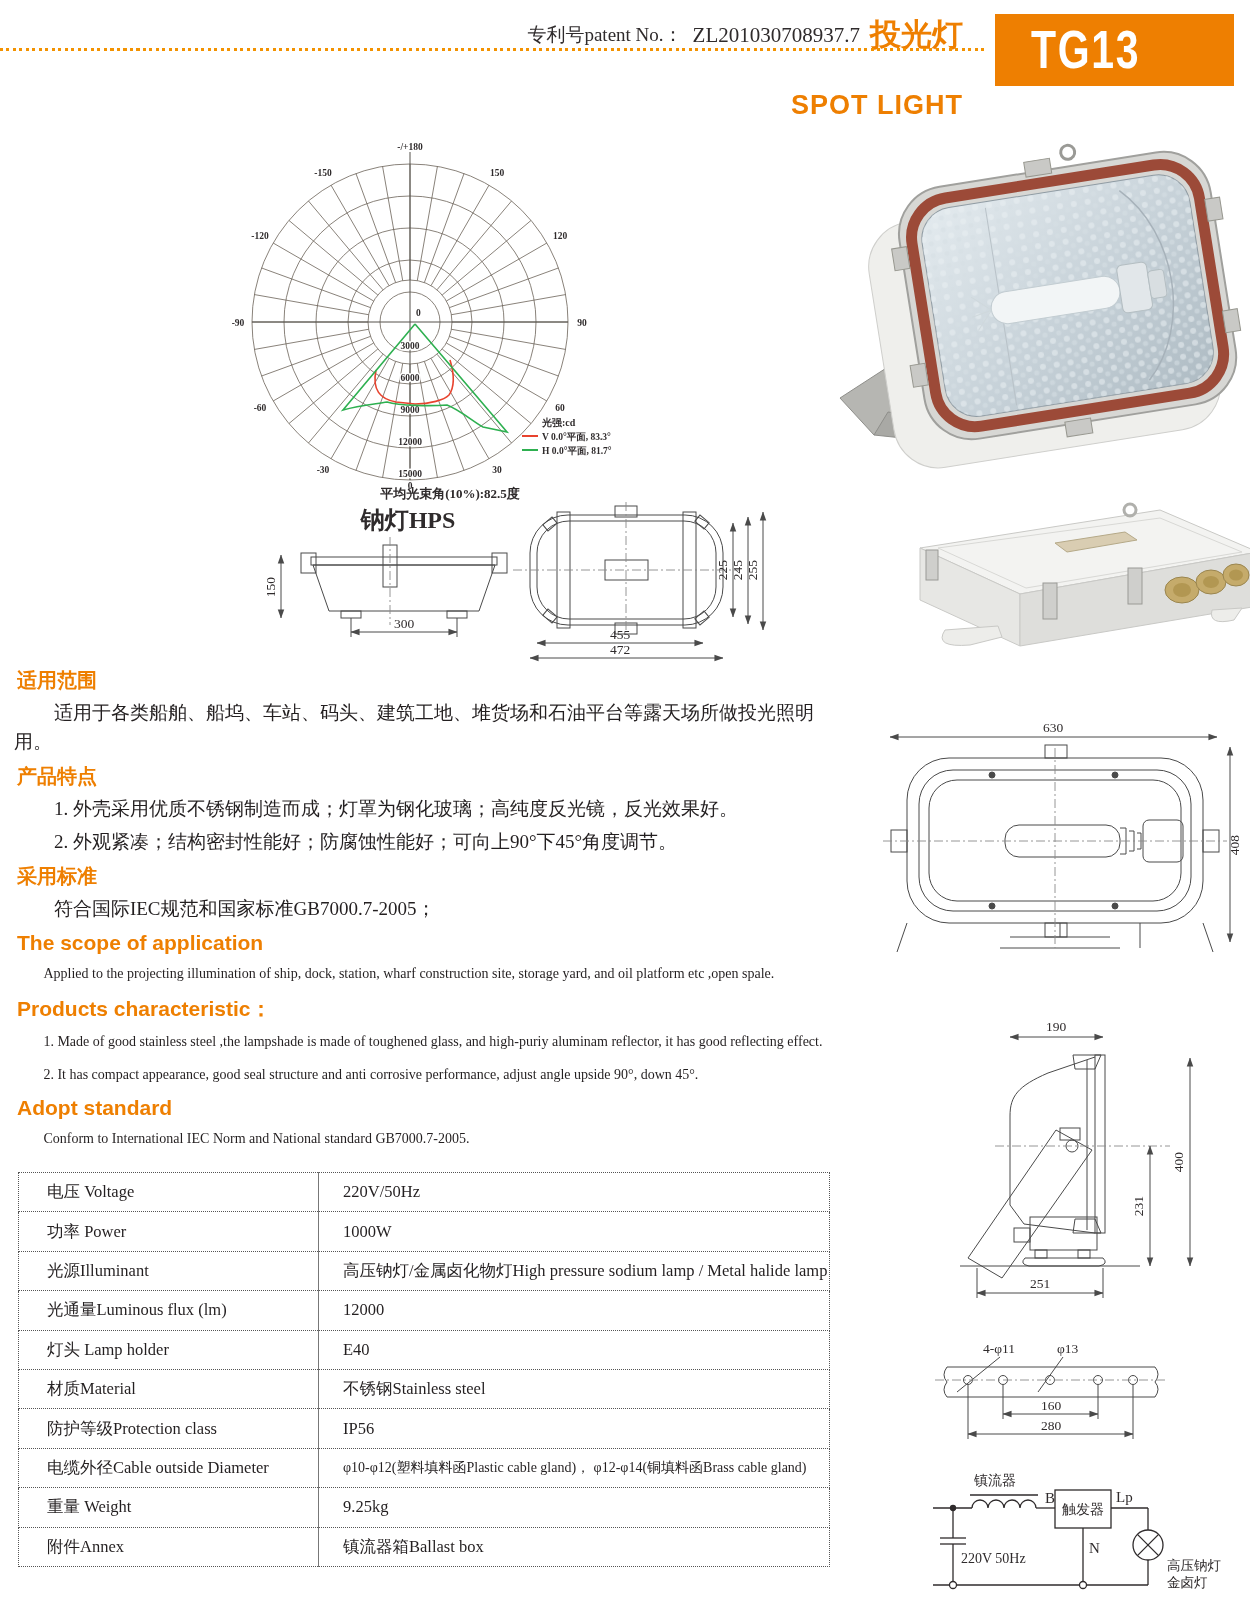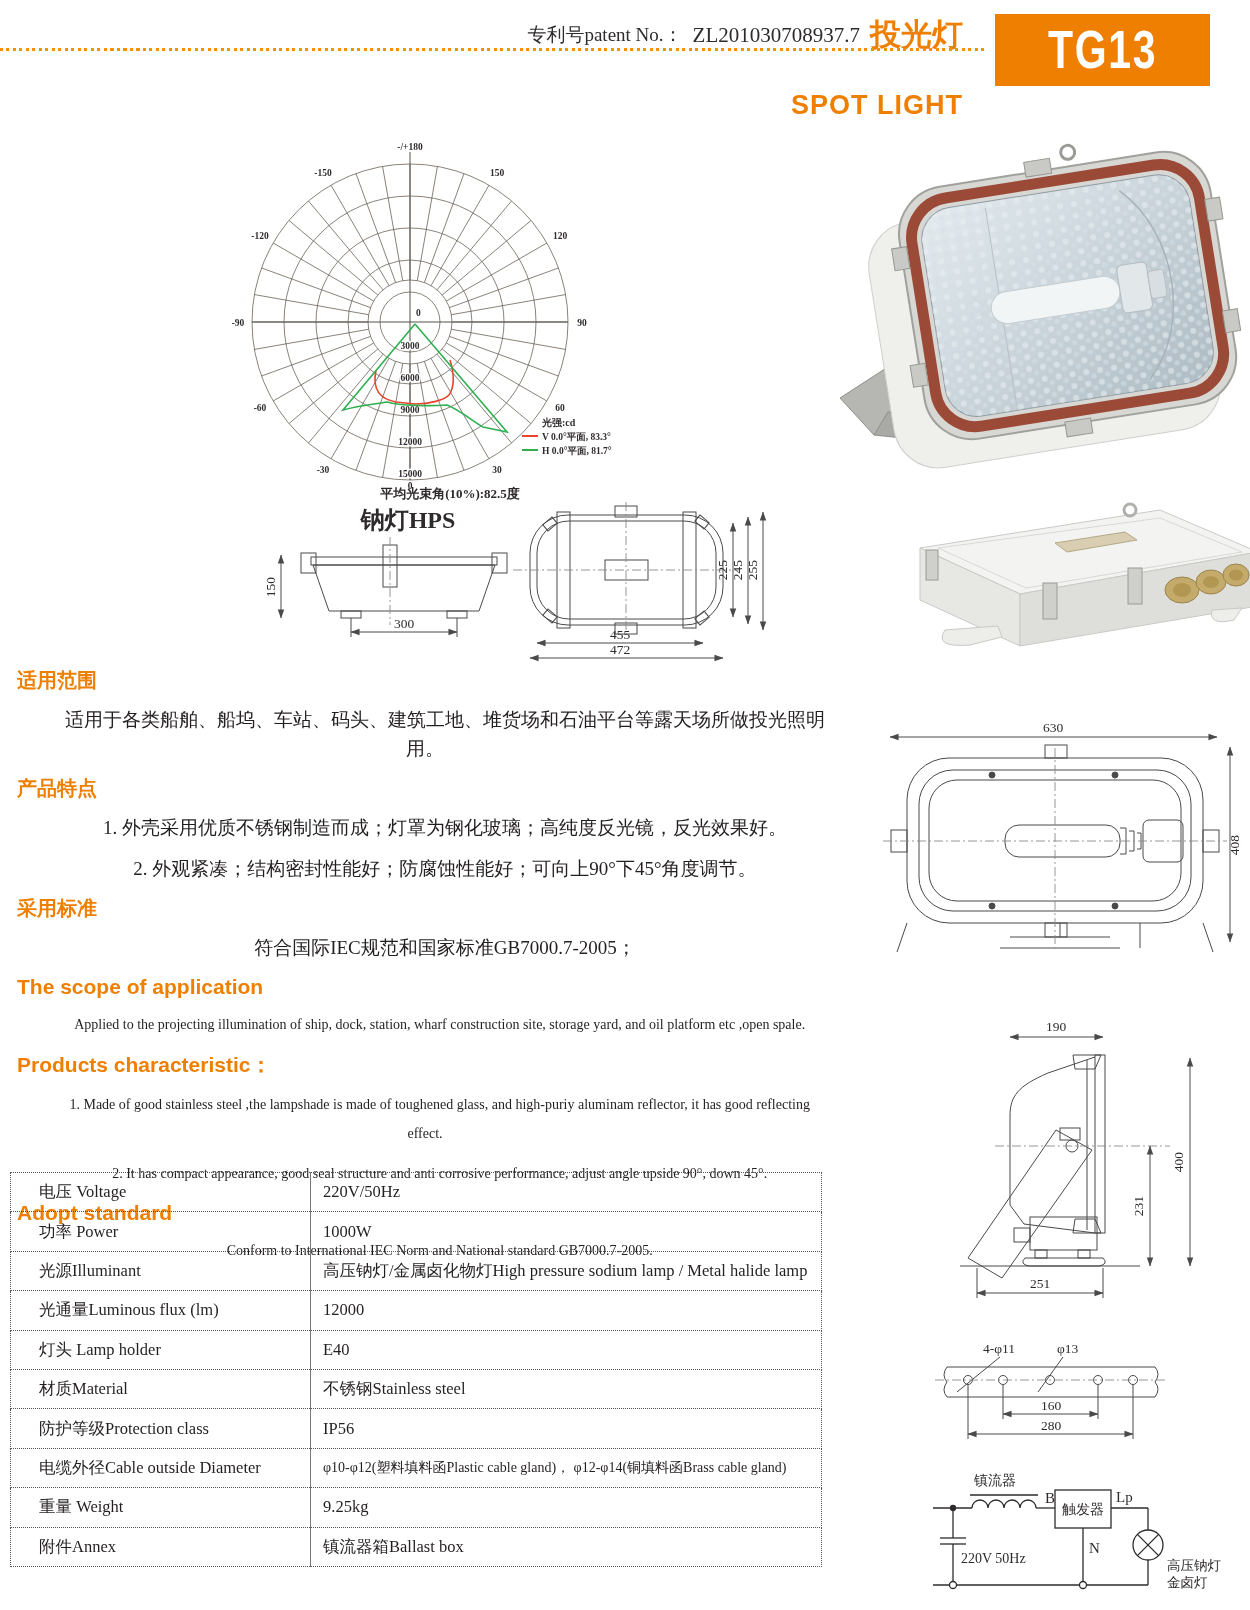--- a/index.html
+++ b/index.html
@@ -9,38 +9,38 @@
   
   .patent-row{top:14px;right:287px;display:flex;align-items:center;gap:10px;}
   .patent-label{font-size:19px;color:#2f2b2c;}
   .patent-no{font-size:21px;color:#2f2b2c;}
   .prod-cn{font-family:"Liberation Sans",sans-serif;font-weight:bold;font-size:31px;color:#ee7f01;}
   .spotlight{top:52px;right:287px;font-family:"Liberation Sans",sans-serif;font-weight:bold;
              font-size:27px;color:#ee7f01;letter-spacing:1px;margin-top:38px;}
   .dotline{left:0;top:48px;width:986px;height:3px;
            background:repeating-linear-gradient(90deg,#f39200 0 3px,transparent 3px 6.5px);}
   .model-box{left:995px;top:14px;width:215px;height:72px;background:#ee7f01;
-             display:flex;align-items:center;justify-content:center;}
+             display:flex;align-items:center;padding-left:24px;}
   .model-box span{font-family:"Liberation Sans",sans-serif;font-weight:bold;font-size:50px;
                   color:#fff;letter-spacing:2px;transform:scale(.82,1.08);}
   
   .textcol{left:10px;top:660px;width:830px;}
   .h-cn,.h-en{font-family:"Liberation Sans",sans-serif;font-weight:bold;color:#ee7f01;margin:7px 7px 5px;}
   .h-cn{font-size:20px;}
   .h-en{font-size:21px;}
-  .p{margin:12px;text-indent:2.1em;line-height:28.5px;text-align:center;}
+  .p{margin:4px;text-indent:2.1em;line-height:28.5px;}
   .p.cn{font-size:19px;}
   .p.en{font-size:14px;}
   
-  table.spec{left:10px;top:1172px;width:812px;position:absolute;border-collapse:collapse;
+  table.spec{left:18px;top:1172px;width:812px;position:absolute;border-collapse:collapse;
              border:1px dotted #555;}
   table.spec td{border-top:1px dotted #555;border-bottom:1px dotted #555;height:36.4px;
                 font-size:16.5px;vertical-align:middle;}
   td.c1{width:270px;padding-left:28px;border-left:1px dotted #555;border-right:1px solid #777;}
-  td.c2{padding-left:12px;border-right:1px dotted #555;margin-left:8px;}
+  td.c2{padding-left:24px;border-right:1px dotted #555;margin-left:8px;}
   td.c2.small{font-size:14px;}
   
   svg{position:absolute;overflow:visible;}
   svg text{font-family:"Liberation Serif",serif;fill:#2f2b2c;}
   .dln{stroke:#4a4a4a;stroke-width:1;fill:none;}
   .dim{stroke:#4a4a4a;stroke-width:1;fill:none;
        marker-start:url(#arrS);marker-end:url(#arrE);}
   .cl{stroke:#8a8a8a;stroke-width:.9;fill:none;stroke-dasharray:9 3 2 3;}
   .dtx{font-size:13.5px;}
   .polar-grid line,.polar-grid circle{stroke:#6b6258;stroke-width:.8;fill:none;}

